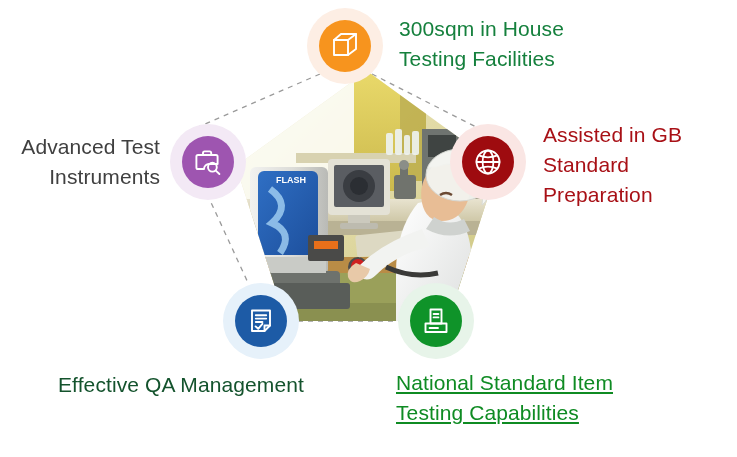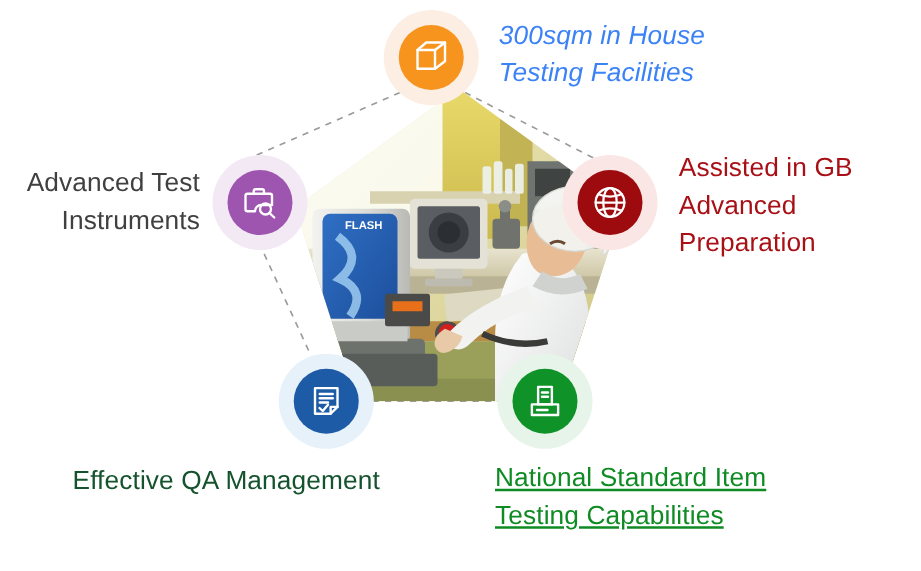--- a/index.html
+++ b/index.html
@@ -77,23 +77,22 @@
   .label {
     position: absolute;
     font-size: 21px;
     line-height: 30px;
     white-space: pre-line;
     letter-spacing: 0.1px;
   }
   .label-testing {
     left: 399px;
     top: 14px;
-    color: #3b82f6;
+    color: #15803d;
     text-align: left;
-    font-style: italic;
   }
   .label-instruments {
     left: 0px;
     top: 132px;
     width: 160px;
     color: #404040;
     text-align: right;
   }
   .label-gb {
     left: 543px;
@@ -279,21 +278,21 @@
       <svg width="30" height="30" viewBox="0 0 30 30" fill="none" stroke="#ffffff" stroke-width="1.8" stroke-linecap="round">
         <circle cx="15" cy="15" r="11.5"></circle>
         <ellipse cx="15" cy="15" rx="5.4" ry="11.5"></ellipse>
         <line x1="3.5" y1="15" x2="26.5" y2="15"></line>
         <path d="M5.6 8.4 Q15 12.2 24.4 8.4"></path>
         <path d="M5.6 21.6 Q15 17.8 24.4 21.6"></path>
       </svg>
     </div>
   </div>
   <div class="label label-gb">Assisted in GB
-Advanced
+Standard
 Preparation</div>
 
   <div class="node node-qa">
     <div class="disc">
       <svg width="30" height="30" viewBox="0 0 30 30" fill="none" stroke="#ffffff" stroke-width="1.9" stroke-linejoin="round" stroke-linecap="round">
         <path d="M6 4.5 h18 v15 l-5.5 5.5 H6 z"></path>
         <line x1="9.8" y1="9.2" x2="20.2" y2="9.2"></line>
         <line x1="9.8" y1="12.6" x2="20.2" y2="12.6"></line>
         <line x1="9.8" y1="16" x2="16.4" y2="16"></line>
         <path d="M24 19.5 h-5.5 V25"></path>

